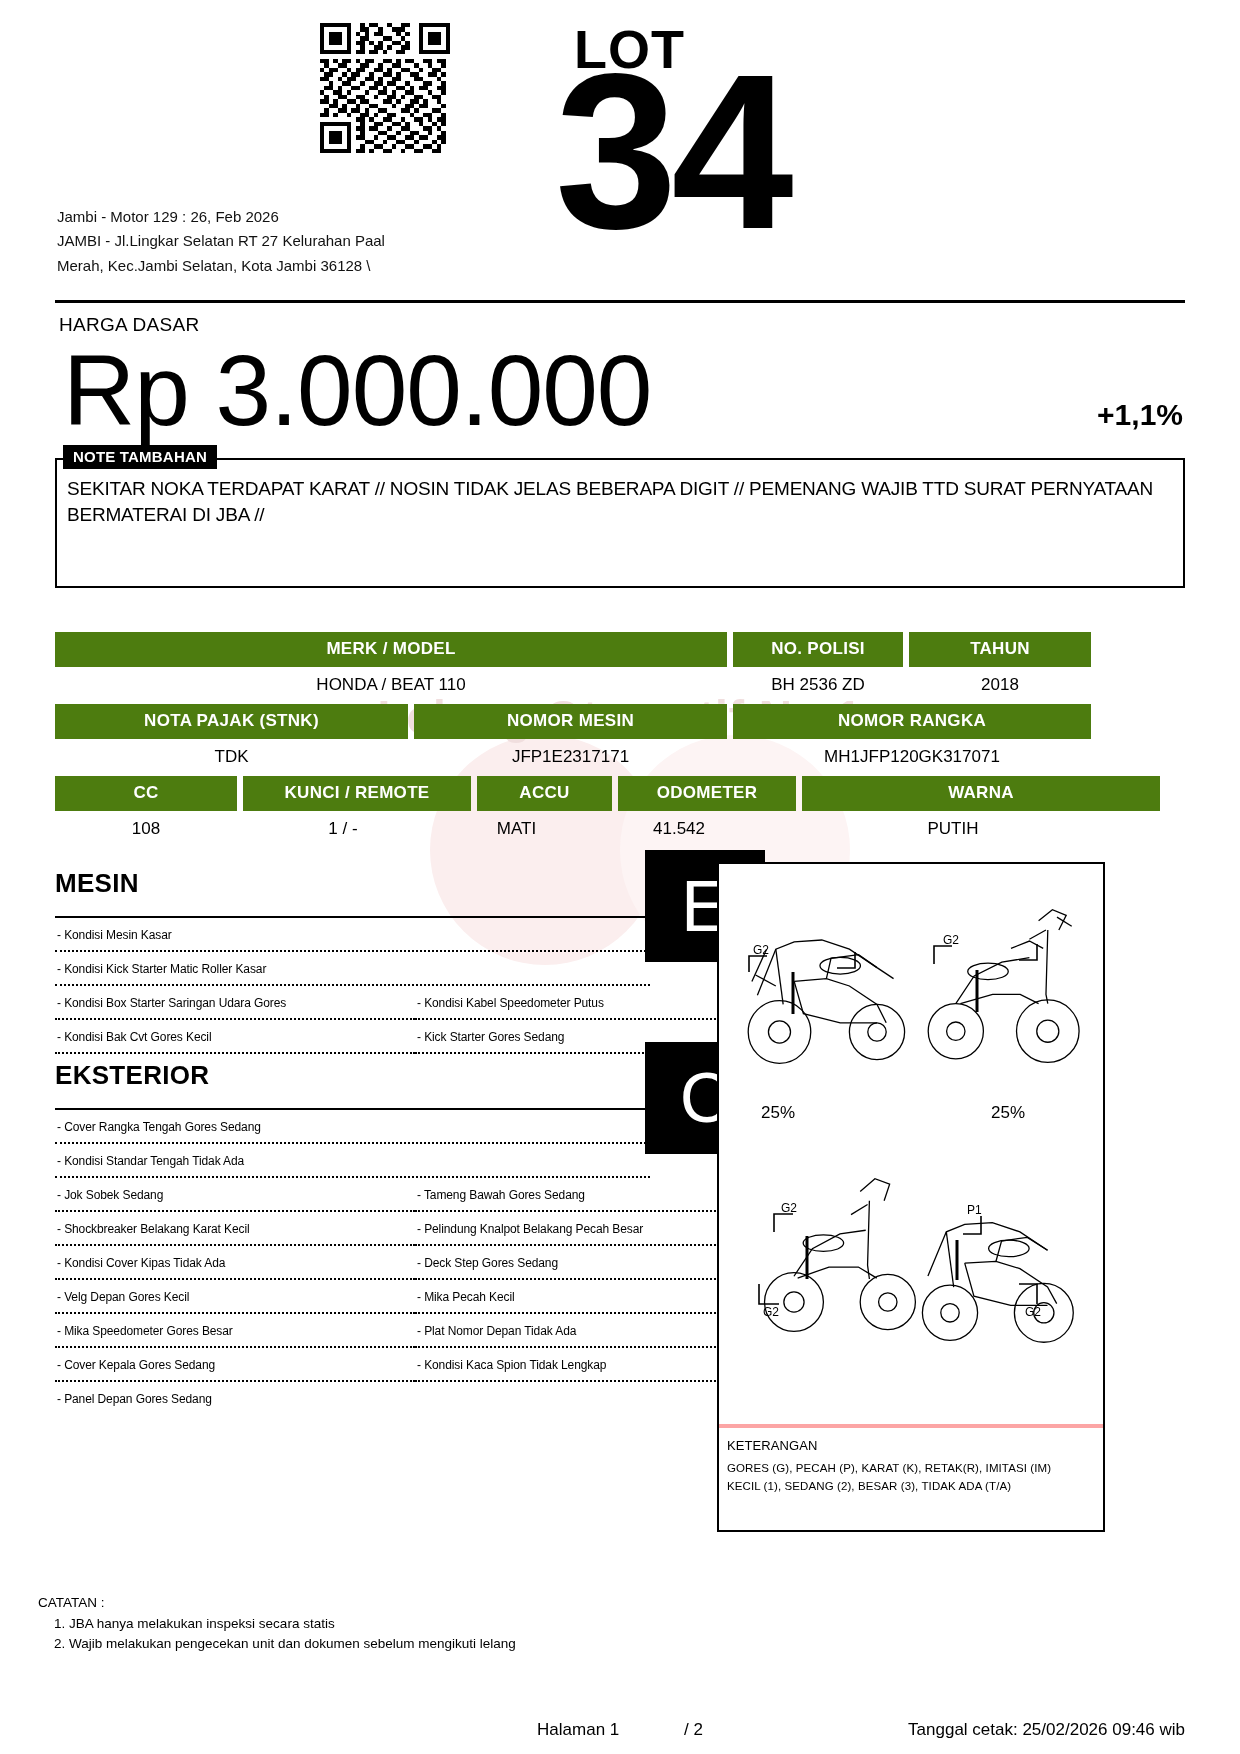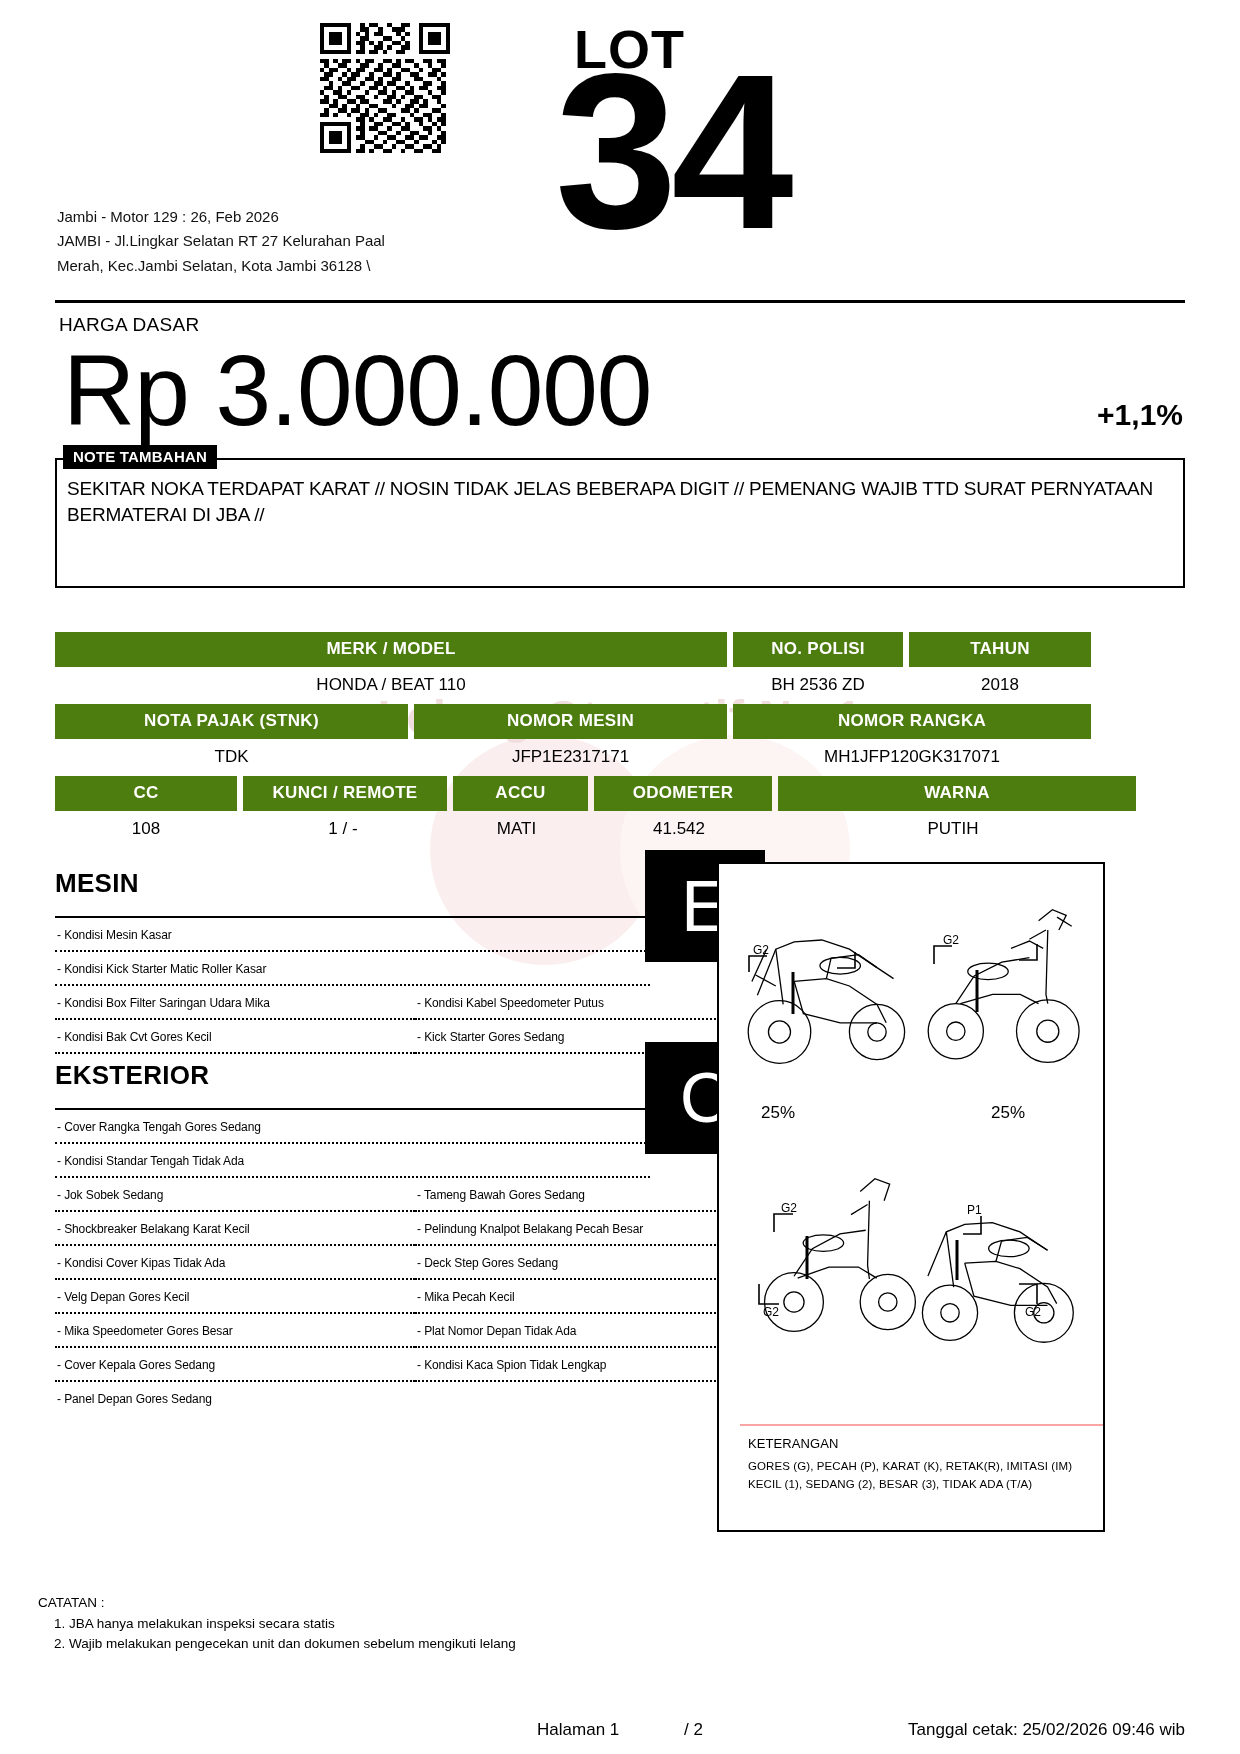--- a/index.html
+++ b/index.html
@@ -191,26 +191,25 @@
   
   .diagram {
     border: 2px solid #000;
     width: 388px;
     height: 670px;
     position: relative;
     background: #fff;
   }
   .diagram svg { display: block; }
   .ket {
-    border-top: 2px solid #fca5a5;
+    border-top: 4px solid #fca5a5;
     padding: 8px 24px 6px 8px;
     font-size: 11.5px;
     line-height: 1.55;
     letter-spacing: .1px;
-    margin-left: 21px;
   }
   .ket .ket-title { font-size: 13px; margin-bottom: 4px; }
 
   
   .catatan {
     position: absolute;
     left: 38px; bottom: 100px;
     font-size: 13.5px;
     line-height: 1.5;
   }
@@ -508,21 +507,21 @@
         <div class="vcell" style="width:353px">TDK</div>
         <div class="gap"></div>
         <div class="vcell" style="width:313px">JFP1E2317171</div>
         <div class="gap"></div>
         <div class="vcell" style="width:358px">MH1JFP120GK317071</div>
       </div>
 
       <div class="srow">
         <div class="hcell" style="width:182px">CC</div>
         <div class="gap"></div>
-        <div class="hcell" style="width:204px">KUNCI / REMOTE</div>
+        <div class="hcell" style="width:228px">KUNCI / REMOTE</div>
         <div class="gap"></div>
         <div class="hcell" style="width:135px">ACCU</div>
         <div class="gap"></div>
         <div class="hcell" style="width:178px">ODOMETER</div>
         <div class="gap"></div>
         <div class="hcell" style="width:358px">WARNA</div>
       </div>
       <div class="srow">
         <div class="vcell" style="width:182px">108</div>
         <div class="gap"></div>
@@ -547,21 +546,21 @@
         <div class="sec-rule"></div>
 
         <div class="items">
           <div class="item-row">
             <div class="item full">- Kondisi Mesin Kasar</div>
           </div>
           <div class="item-row">
             <div class="item full">- Kondisi Kick Starter Matic Roller Kasar</div>
           </div>
           <div class="item-row">
-            <div class="item">- Kondisi Box Filter Saringan Udara Mika</div>
+            <div class="item">- Kondisi Box Starter Saringan Udara Gores</div>
             <div class="item">- Kondisi Kabel Speedometer Putus</div>
           </div>
           <div class="item-row">
             <div class="item">- Kondisi Bak Cvt Gores Kecil</div>
             <div class="item">- Kick Starter Gores Sedang</div>
           </div>
         </div>
 
         <div class="sec-head" style="">
           <div class="sec-title">EKSTERIOR</div>

